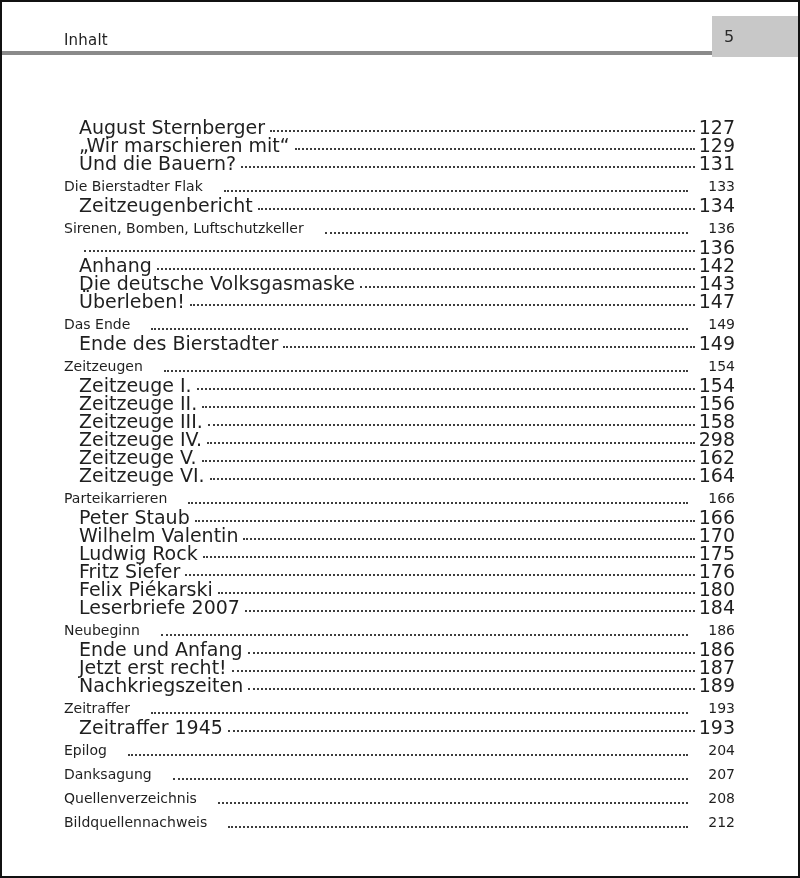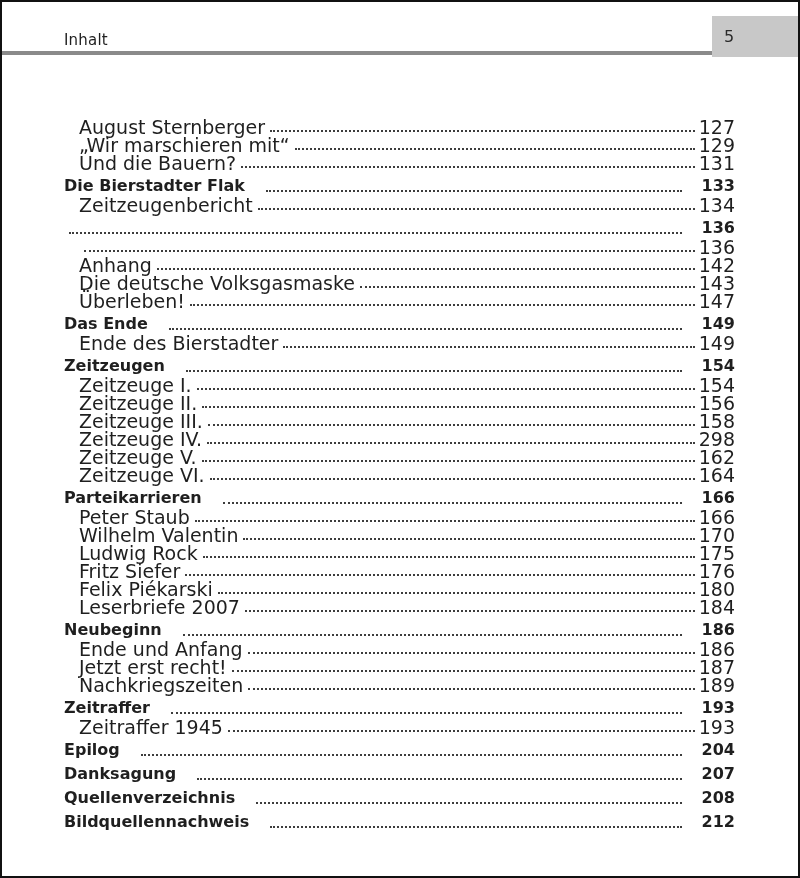--- a/index.html
+++ b/index.html
@@ -56,23 +56,23 @@
   .toc-row {
     display: flex;
     align-items: flex-end;
   }
   .toc-row.sub {
     font-size: 19px;
     line-height: 18px;
     padding-left: 15px;
   }
   .toc-row.main {
-    font-size: 16px;
+    font-size: 14px;
     line-height: 20px;
-    font-weight: bold;
+    font-weight: normal;
     margin-top: 4px;
     gap: 16px;
   }
   .toc-label { white-space: nowrap; }
   .toc-dots {
     flex: 1 1 auto;
     min-width: 12px;
     border-bottom: 2px dotted #3d3d3d;
     margin: 0 4px 4px 5px;
   }
@@ -112,20 +112,21 @@
         <span class="toc-label">Die Bierstadter Flak</span>
         <span class="toc-dots"></span>
         <span class="toc-page">133</span>
       </div>
       <div class="toc-row sub">
         <span class="toc-label">Zeitzeugenbericht</span>
         <span class="toc-dots"></span>
         <span class="toc-page">134</span>
       </div>
       <div class="toc-row main">
+        <span class="toc-label">Sirenen, Bomben, Luftschutzkeller</span>
         <span class="toc-dots"></span>
         <span class="toc-page">136</span>
       </div>
       <div class="toc-row sub">
         <span class="toc-dots"></span>
         <span class="toc-page">136</span>
       </div>
       <div class="toc-row sub">
         <span class="toc-label">Anhang</span>
         <span class="toc-dots"></span>

